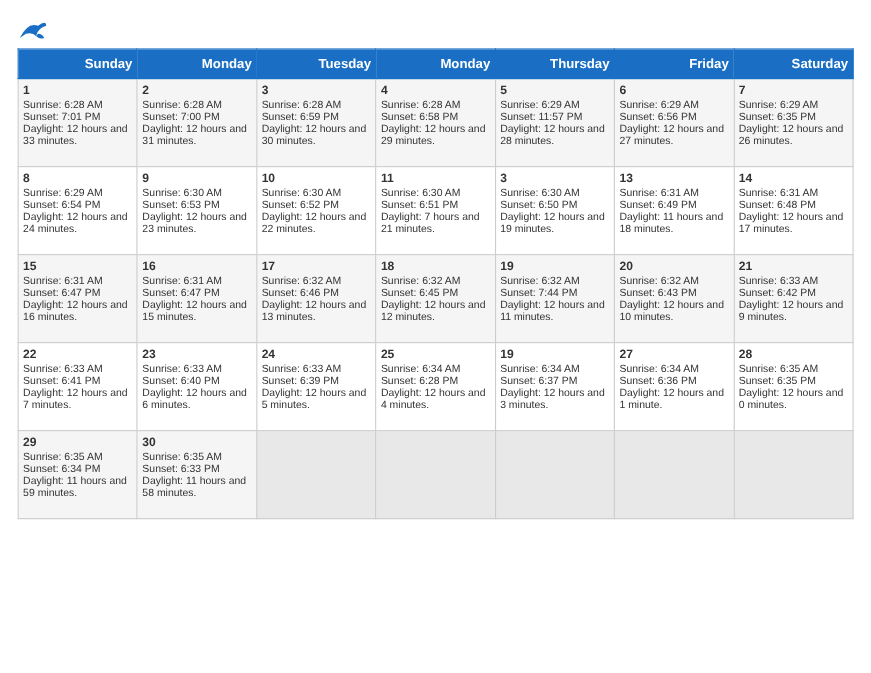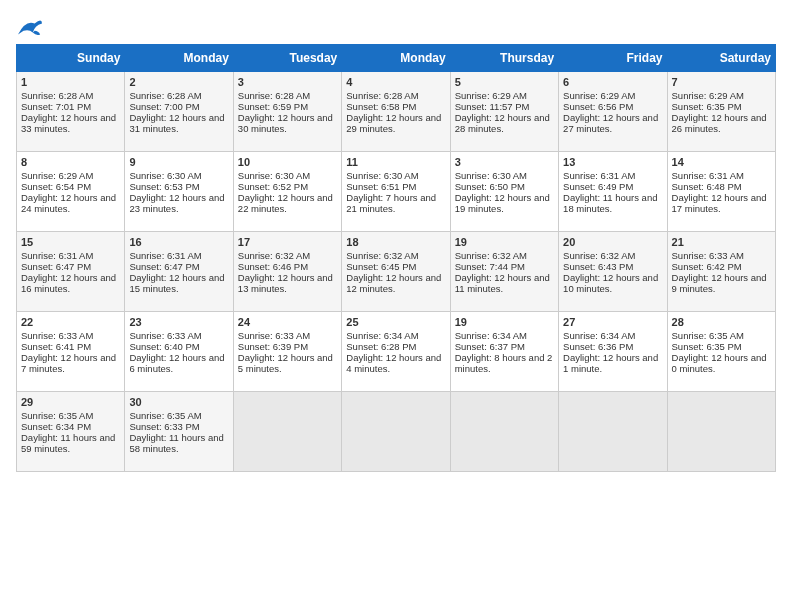--- a/index.html
+++ b/index.html
@@ -144,21 +144,21 @@
         <td><span class="day-num">18</span><span>Sunrise: 6:32 AM</span><br><span>Sunset: 6:45 PM</span><br><span>Daylight: 12 hours and 12 minutes.</span></td>
         <td><span class="day-num">19</span><span>Sunrise: 6:32 AM</span><br><span>Sunset: 7:44 PM</span><br><span>Daylight: 12 hours and 11 minutes.</span></td>
         <td><span class="day-num">20</span><span>Sunrise: 6:32 AM</span><br><span>Sunset: 6:43 PM</span><br><span>Daylight: 12 hours and 10 minutes.</span></td>
         <td><span class="day-num">21</span><span>Sunrise: 6:33 AM</span><br><span>Sunset: 6:42 PM</span><br><span>Daylight: 12 hours and 9 minutes.</span></td>
       </tr>
       <tr>
         <td><span class="day-num">22</span><span>Sunrise: 6:33 AM</span><br><span>Sunset: 6:41 PM</span><br><span>Daylight: 12 hours and 7 minutes.</span></td>
         <td><span class="day-num">23</span><span>Sunrise: 6:33 AM</span><br><span>Sunset: 6:40 PM</span><br><span>Daylight: 12 hours and 6 minutes.</span></td>
         <td><span class="day-num">24</span><span>Sunrise: 6:33 AM</span><br><span>Sunset: 6:39 PM</span><br><span>Daylight: 12 hours and 5 minutes.</span></td>
         <td><span class="day-num">25</span><span>Sunrise: 6:34 AM</span><br><span>Sunset: 6:28 PM</span><br><span>Daylight: 12 hours and 4 minutes.</span></td>
-        <td><span class="day-num">19</span><span>Sunrise: 6:34 AM</span><br><span>Sunset: 6:37 PM</span><br><span>Daylight: 8 hours and 2 minutes.</span></td>
+        <td><span class="day-num">19</span><span>Sunrise: 6:34 AM</span><br><span>Sunset: 6:37 PM</span><br><span>Daylight: 12 hours and 3 minutes.</span></td>
         <td><span class="day-num">27</span><span>Sunrise: 6:34 AM</span><br><span>Sunset: 6:36 PM</span><br><span>Daylight: 12 hours and 1 minute.</span></td>
         <td><span class="day-num">28</span><span>Sunrise: 6:35 AM</span><br><span>Sunset: 6:35 PM</span><br><span>Daylight: 12 hours and 0 minutes.</span></td>
       </tr>
       <tr>
         <td><span class="day-num">29</span><span>Sunrise: 6:35 AM</span><br><span>Sunset: 6:34 PM</span><br><span>Daylight: 11 hours and 59 minutes.</span></td>
         <td><span class="day-num">30</span><span>Sunrise: 6:35 AM</span><br><span>Sunset: 6:33 PM</span><br><span>Daylight: 11 hours and 58 minutes.</span></td>
         <td class="empty"></td>
         <td class="empty"></td>
         <td class="empty"></td>
         <td class="empty"></td>

